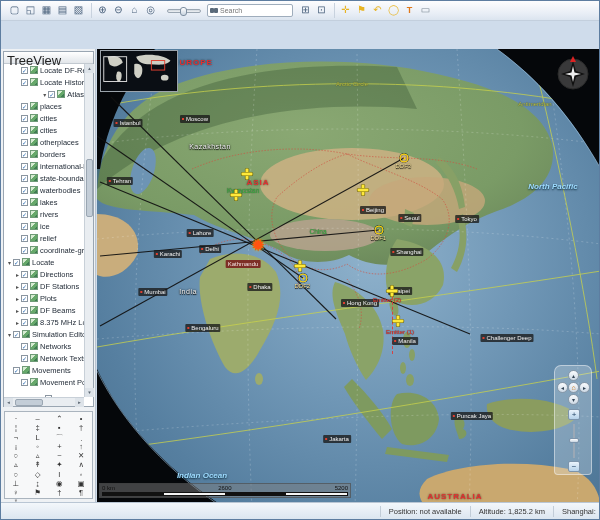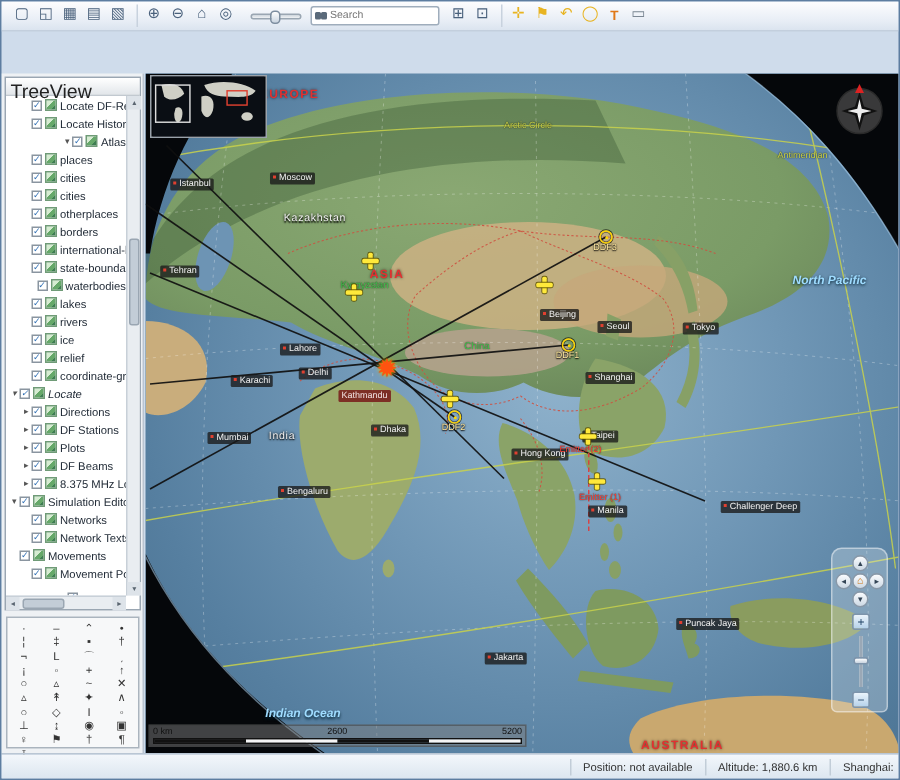--- a/index.html
+++ b/index.html
@@ -224,21 +224,21 @@
             <span class="cb">✓</span>
             <span class="licon"></span>
             <span class="tlabel">international-bo</span>
           </div>
           <div class="trow" style="padding-left: 10px;">
             <span class="exp"></span>
             <span class="cb">✓</span>
             <span class="licon"></span>
             <span class="tlabel">state-boundarie</span>
           </div>
-          <div class="trow" style=" justify-content: flex-end;">
+          <div class="trow" style="padding-left: 10px;">
             <span class="exp"></span>
             <span class="cb">✓</span>
             <span class="licon"></span>
             <span class="tlabel">waterbodies</span>
           </div>
           <div class="trow" style="padding-left: 10px;">
             <span class="exp"></span>
             <span class="cb">✓</span>
             <span class="licon"></span>
             <span class="tlabel">lakes</span>
@@ -260,21 +260,21 @@
             <span class="cb">✓</span>
             <span class="licon"></span>
             <span class="tlabel">relief</span>
           </div>
           <div class="trow" style="padding-left: 10px;">
             <span class="exp"></span>
             <span class="cb">✓</span>
             <span class="licon"></span>
             <span class="tlabel">coordinate-grid</span>
           </div>
-          <div class="trow" style="padding-left: 2px; font-style: italic;">
+          <div class="trow" style="padding-left: 2px;">
             <span class="exp">▾</span>
             <span class="cb">✓</span>
             <span class="licon"></span>
             <span class="tlabel">Locate</span>
           </div>
           <div class="trow" style="padding-left: 10px;">
             <span class="exp">▸</span>
             <span class="cb">✓</span>
             <span class="licon"></span>
             <span class="tlabel">Directions</span>
@@ -590,17 +590,17 @@
       <span class="zbtn" style="top:43px">+</span>
       <span class="ntrack"></span>
       <span class="nthumb"></span>
       <span class="zbtn" style="top:95px">−</span>
     </div>
   </div>
 
   <div class="statusbar">
     <span class="spacer"></span>
     <span class="scell">Position: not available</span>
-    <span class="scell">Altitude: 1,880.6 km</span>
+    <span class="scell">Altitude: 1,825.2 km</span>
     <span class="scell clip">Shanghai:</span>
   </div>
 
 </div>
 
 </body></html>

